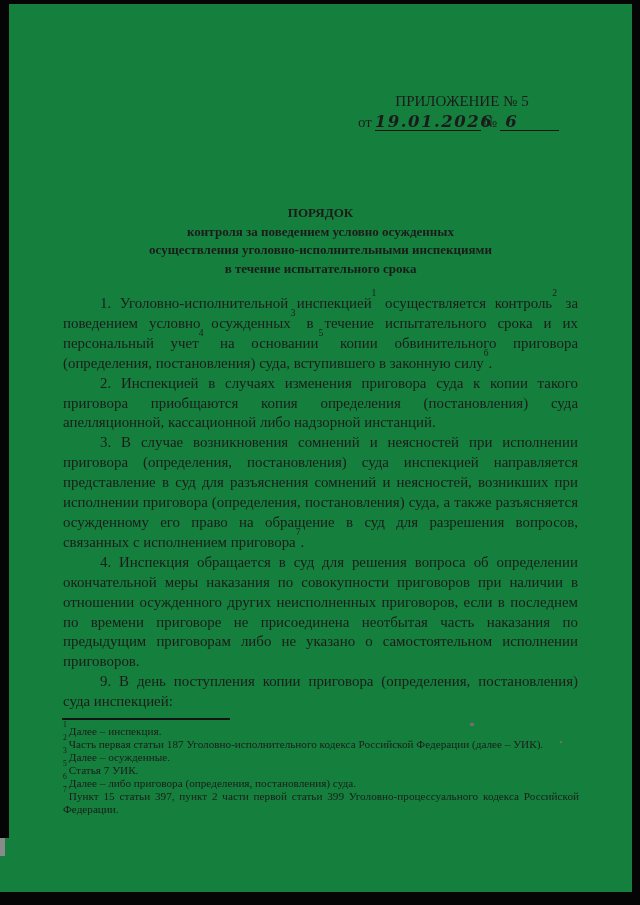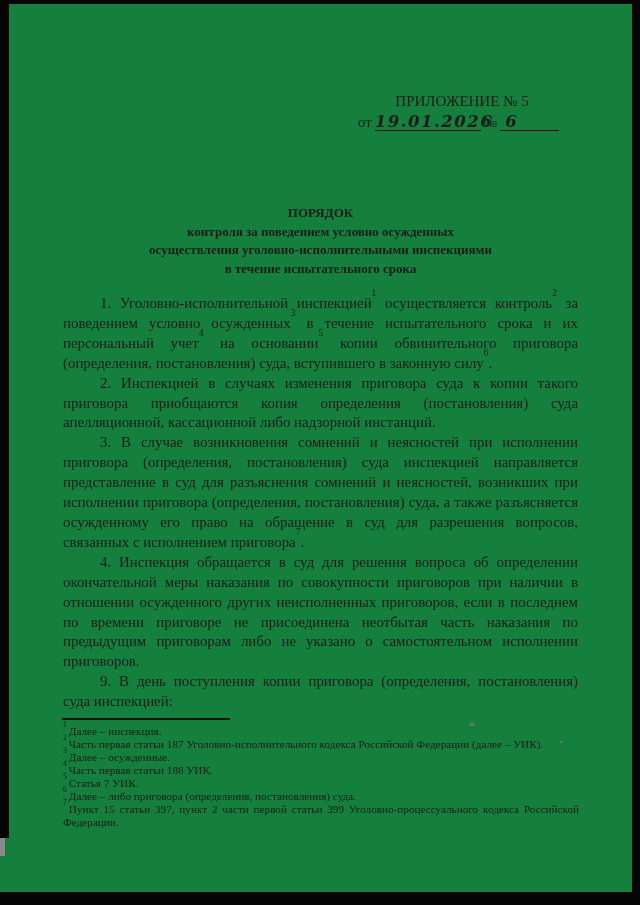--- a/index.html
+++ b/index.html
@@ -96,19 +96,18 @@
     <p><span>3. В случае возникновения сомнений и неясностей при исполнении приговора (определения, постановления) суда инспекцией направляется представление в суд для разъяснения сомнений и неясностей, возникших при исполнении приговора (определения, постановления) суда, а также разъясняется осужденному его право на обращение в суд для разрешения вопросов, связанных с исполнением приговора</span><sup class="b">7</sup><span>.</span></p>
     <p><span>4. Инспекция обращается в суд для решения вопроса об определении окончательной меры наказания по совокупности приговоров при наличии в отношении осужденного других неисполненных приговоров, если в последнем по времени приговоре не присоединена неотбытая часть наказания по предыдущим приговорам либо не указано о самостоятельном исполнении приговоров.</span></p>
     <p><span>9. В день поступления копии приговора (определения, постановления) суда инспекцией:</span></p>
   </div>
 
   <div class="fn-sep"></div>
   <div class="footnotes">
     <div class="fn"><sup class="f">1</sup><span>Далее – инспекция.</span></div>
     <div class="fn"><sup class="f">2</sup><span>Часть первая статьи 187 Уголовно-исполнительного кодекса Российской Федерации (далее – УИК).</span></div>
     <div class="fn"><sup class="f">3</sup><span>Далее – осужденные.</span></div>
-    <div class="fn"><sup class="f">4</sup><span>Часть первая статьи 188 УИК.</span></div>
     <div class="fn"><sup class="f">5</sup><span>Статья 7 УИК.</span></div>
     <div class="fn"><sup class="f">6</sup><span>Далее – либо приговора (определения, постановления) суда.</span></div>
     <div class="fn"><sup class="f">7</sup><span>Пункт 15 статьи 397, пункт 2 части первой статьи 399 Уголовно-процессуального кодекса Российской Федерации.</span></div>
   </div>
 
 </div>
 
 </body></html>

